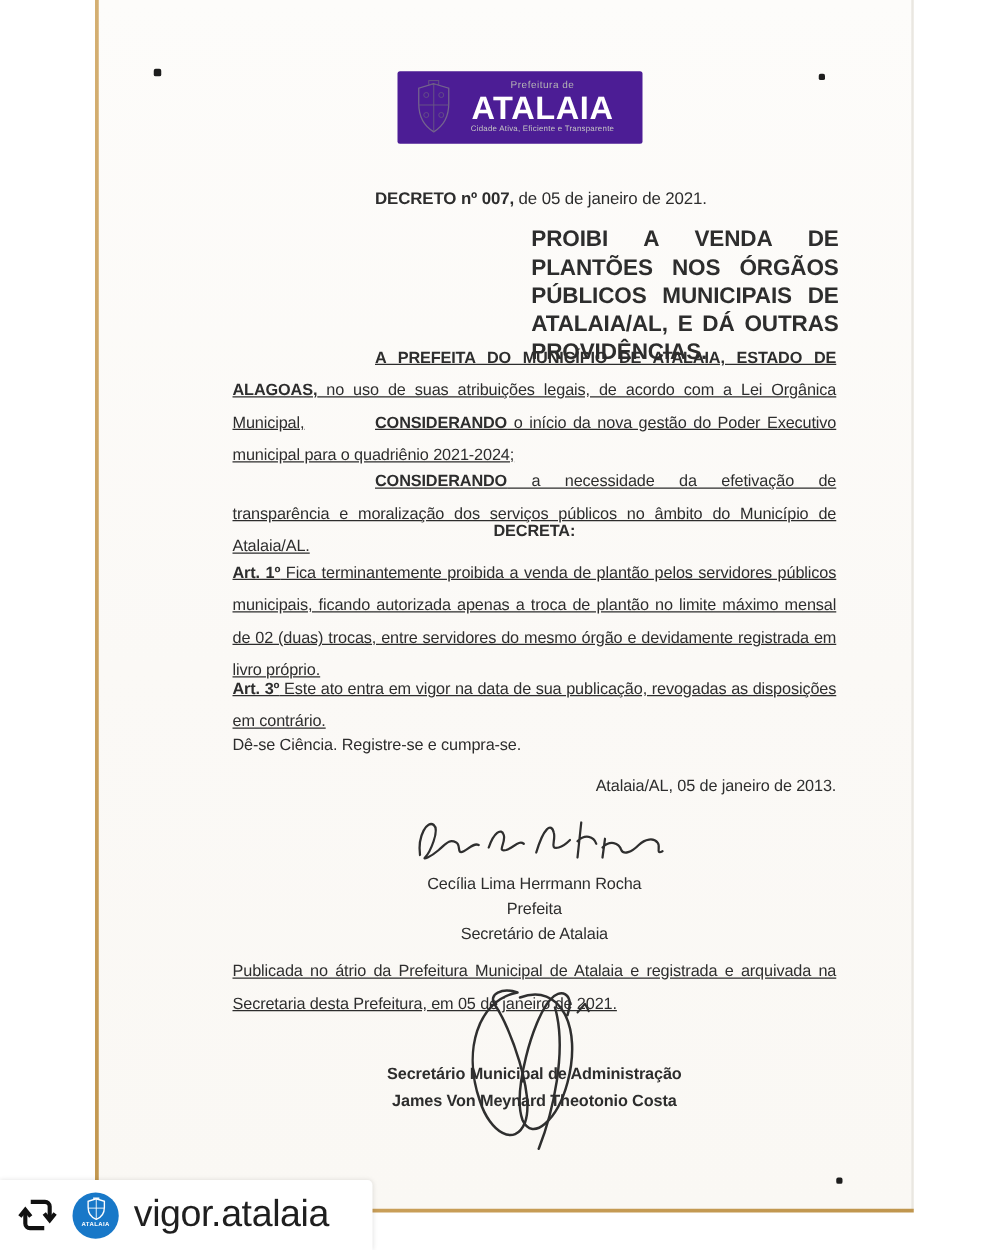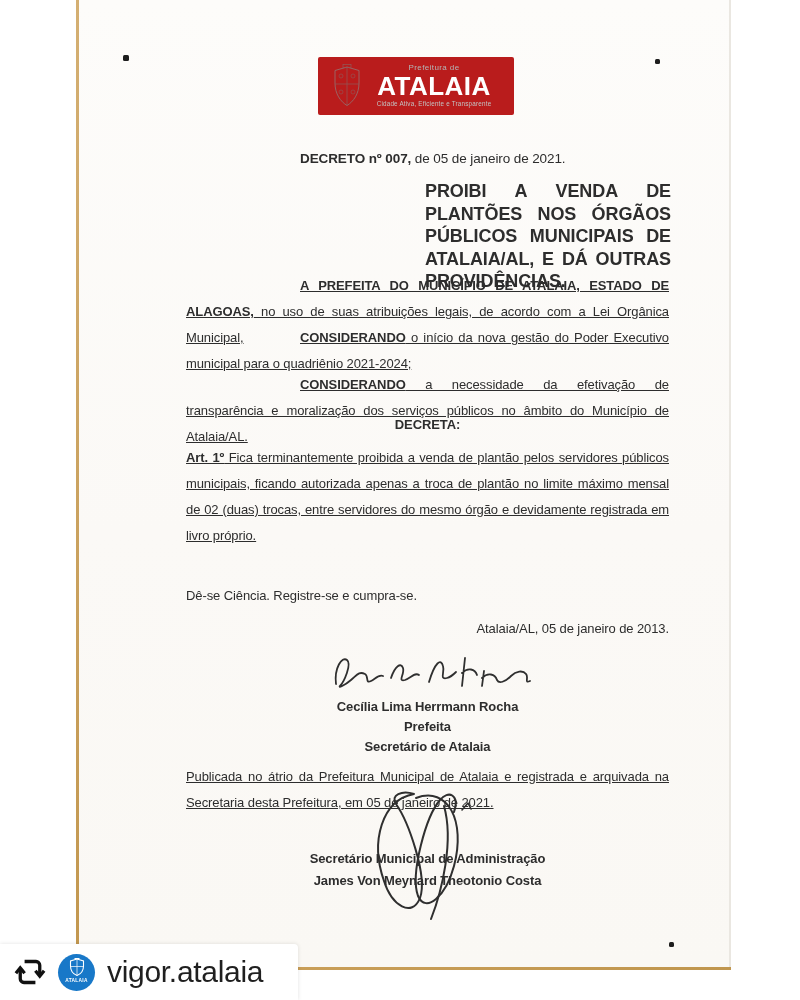--- a/index.html
+++ b/index.html
@@ -21,21 +21,21 @@
     background:linear-gradient(90deg,#cfa45f,#c0964e);}
   .edge-right{position:absolute;left:729px;top:0;width:2px;height:968px;background:#eae7e1;}
   .dot{position:absolute;background:#1d1d1d;border-radius:1.5px;}
   .dot1{left:123px;top:55px;width:6px;height:6px;}
   .dot2{left:655px;top:59px;width:5px;height:5px;}
   .dot3{left:669px;top:942px;width:5px;height:5px;}
 
   
   .logo{
     position:absolute;left:318px;top:57px;width:196px;height:58px;
-    background:#b91c1c;border-radius:2px;display:flex;align-items:center;
+    background:#4c1d95;border-radius:2px;display:flex;align-items:center;
   }
   .logo .crest{margin-left:14px;opacity:.65;flex:0 0 auto;}
   .logo .ltxt{flex:1;text-align:center;color:#fff;line-height:1;margin-right:8px;}
   .logo .small{font-size:8px;color:#b5b5b5;letter-spacing:.4px;margin-bottom:1px;}
   .logo .big{font-size:26px;font-weight:700;letter-spacing:.5px;}
   .logo .tag{font-size:6.3px;color:#c4c4c4;letter-spacing:.2px;margin-top:2px;}
 
   
   .doc-text{position:absolute;left:186px;width:483px;font-size:13px;line-height:26px;letter-spacing:-0.1px;}
   .title{top:132px;padding-left:114px;font-size:13.5px;}
@@ -49,21 +49,21 @@
   .cons1{top:312px;}
   .cons2{top:359px;}
   .decreta{top:399px;text-align:center;font-weight:700;}
   .art1{top:432px;}
   .art3{top:525px;}
   .dese{top:570px;text-align:left;}
   .dateline{top:603px;text-align:right;padding-right:16px;}
   .abs{position:absolute;}
   b{font-weight:700;text-align:right;}
 
-  .sigblock1{top:684px;text-align:center;line-height:20px;font-weight:700;}
+  .sigblock1{top:684px;text-align:center;line-height:20px;font-weight:400;}
   .publication{top:751px;}
   .sigblock2{top:835px;text-align:center;line-height:22px;font-weight:700;}
 
   .sig1{position:absolute;left:328px;top:648px;}
   .sig2{position:absolute;left:344px;top:786px;}
   .sig-stroke{stroke:#2f2f2f;fill:none;stroke-linecap:round;stroke-linejoin:round;}
 
   
   .repost-bar{
     position:absolute;left:0;top:944px;width:298px;height:56px;
@@ -122,20 +122,21 @@
   <p class="doc-text para indent preamble abs"><b>A PREFEITA DO MUNICÍPIO DE ATALAIA, ESTADO DE ALAGOAS,</b><span> no uso de suas atribuições legais, de acordo com a Lei Orgânica Municipal,</span></p>
 
   <p class="doc-text para indent cons1 abs"><b>CONSIDERANDO</b><span> o início da nova gestão do Poder Executivo municipal para o quadriênio 2021-2024;</span></p>
 
   <p class="doc-text para indent cons2 abs"><b>CONSIDERANDO</b><span> a necessidade da efetivação de transparência e moralização dos serviços públicos no âmbito do Município de Atalaia/AL.</span></p>
 
   <p class="doc-text decreta abs">DECRETA:</p>
 
   <p class="doc-text para art1 abs"><b>Art. 1º</b><span> Fica terminantemente proibida a venda de plantão pelos servidores públicos municipais, ficando autorizada apenas a troca de plantão no limite máximo mensal de 02 (duas) trocas, entre servidores do mesmo órgão e devidamente registrada em livro próprio.</span></p>
 
+  <p class="doc-text para art3 abs"><b>Art. 3º</b><span> Este ato entra em vigor na data de sua publicação, revogadas as disposições em contrário.</span></p>
 
   <p class="doc-text dese abs">Dê-se Ciência. Registre-se e cumpra-se.</p>
 
   <p class="doc-text dateline abs">Atalaia/AL, 05 de janeiro de 2013.</p>
 
   <svg class="sig1" width="205" height="48" viewBox="0 0 205 48">
     <path class="sig-stroke" stroke-width="1.8" d="M8 36 C6 20 14 8 19 12 C24 16 16 34 12 38 C10 40 16 38 23 32 C29 27 31 23 37 26 C41 28 37 36 43 33 C47 31 51 26 55 28"></path>
     <path class="sig-stroke" stroke-width="1.8" d="M63 30 C67 18 73 14 75 20 C77 26 69 34 77 32 C83 30 87 24 91 27"></path>
     <path class="sig-stroke" stroke-width="1.8" d="M101 34 C107 14 113 10 115 18 C117 24 111 32 119 30 C123 29 126 26 128 24"></path>
     <path class="sig-stroke" stroke-width="1.8" d="M137 10 L134 38 M134 25 C140 19 147 21 149 27 M156 23 L154 38 M154 30 C160 24 167 26 169 32 C171 36 177 34 183 28 C188 23 195 22 198 26 C201 29 196 36 202 33"></path>

